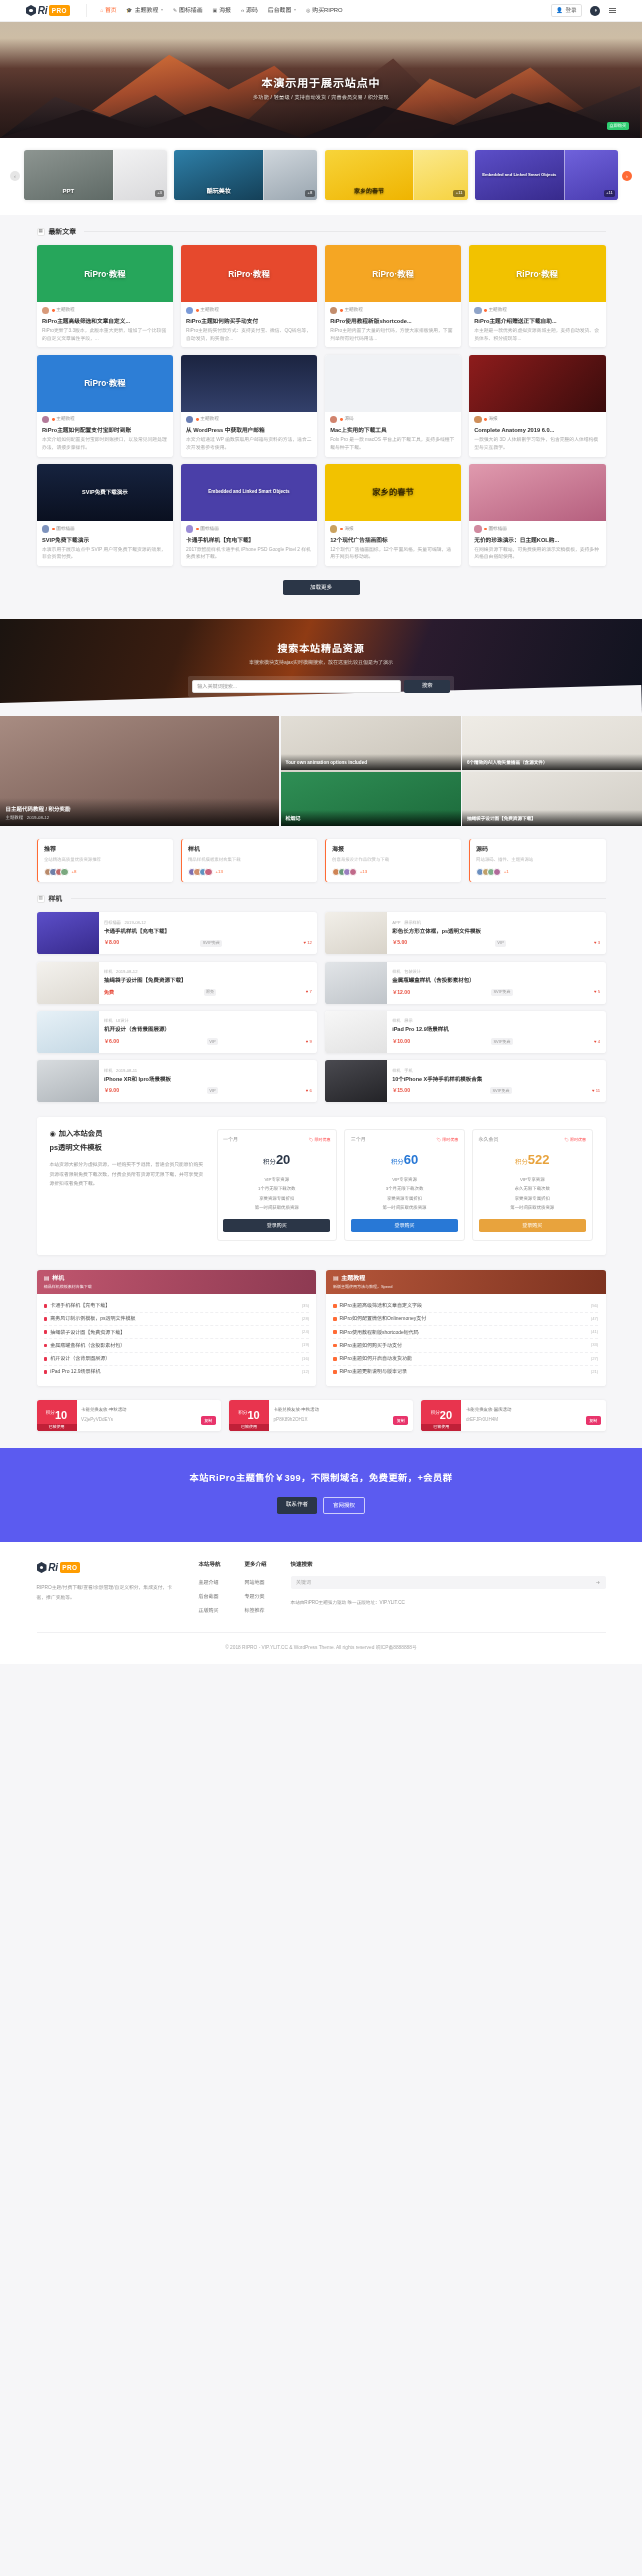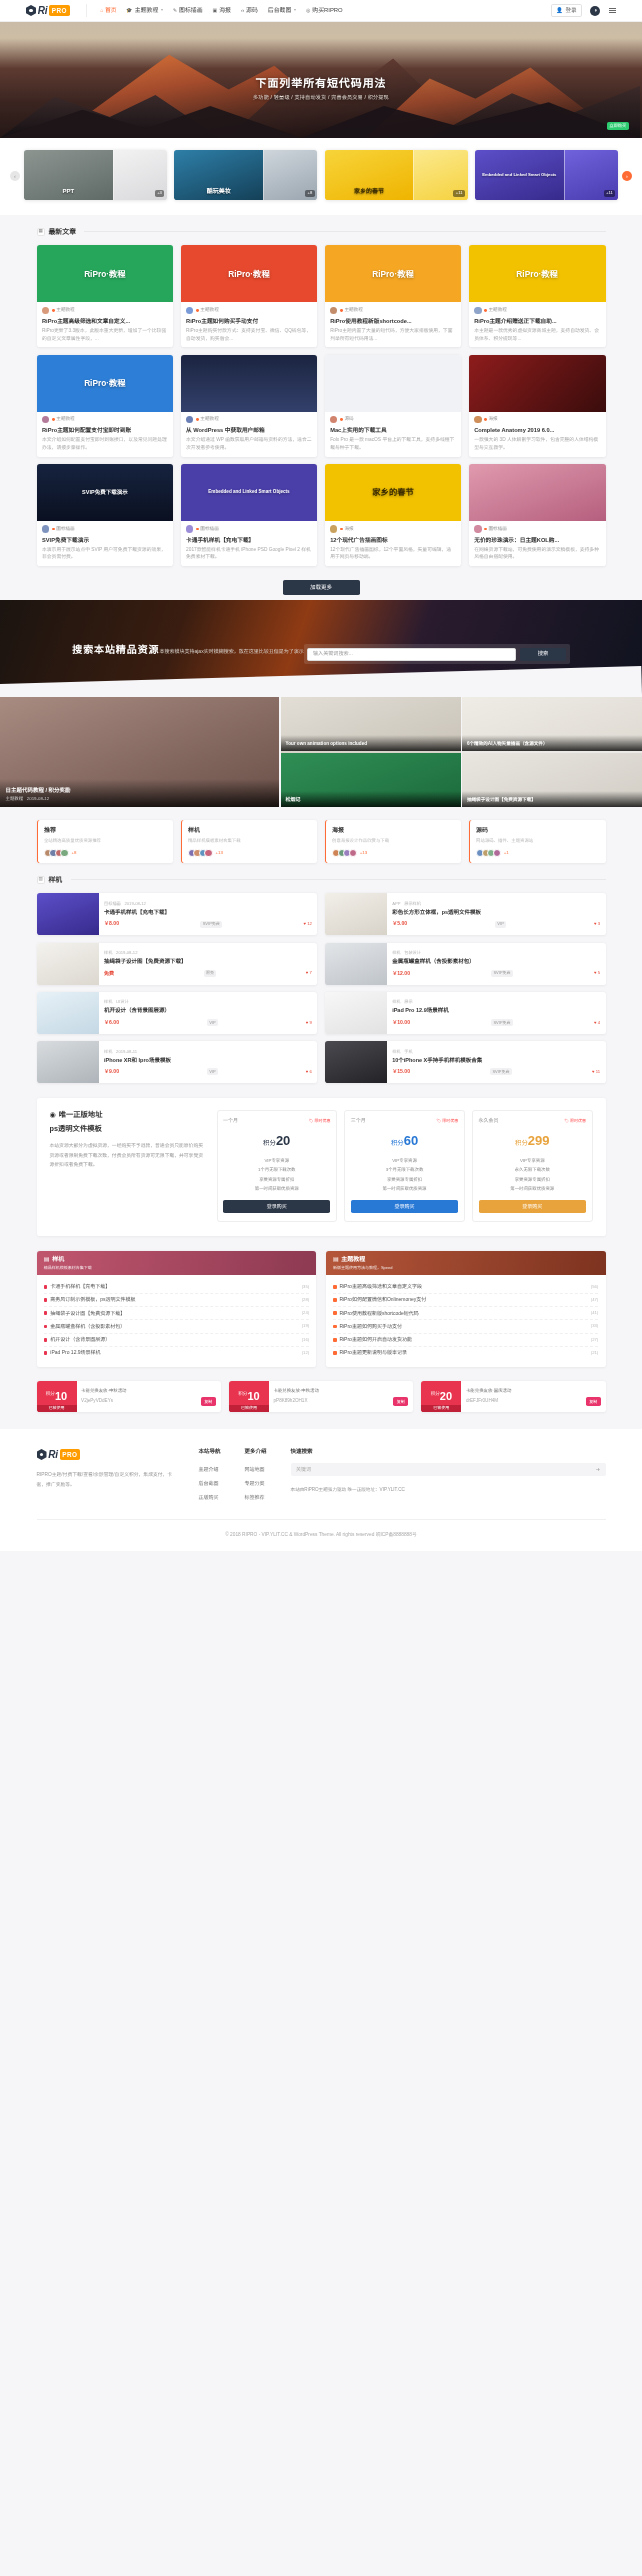--- a/index.html
+++ b/index.html
@@ -78,23 +78,23 @@
   .crow { display:flex; align-items:center; gap:2.8px; margin-bottom:2.8px;}
   .avatar { width:7.3px;height:7.3px;border-radius:50%; flex:none;}
   .cat { font-size:4.6px; color:#999; display:flex;align-items:center;gap:1.4px;}
   .dot { width:2.8px;height:2.8px;border-radius:50%; background:#ff6b35; display:inline-block;}
   .ctitle { font-size:5.7px; font-weight:bold; color:#333; line-height:1.45; overflow:hidden; white-space:nowrap; text-overflow:ellipsis;}
   .cdesc { font-size:4.8px; color:#aaa; line-height:1.6; margin-top:1.8px; height:14.7px; overflow:hidden;}
   .more-btn { display:block; width:77px; margin:13.8px auto 0; background:#2b3647; color:#fff; font-size:5.5px; text-align:center; padding:3.7px 0; border-radius:1.8px;}
 
   
   .searchband {
-    height:99px; margin-top:5px; position:relative; overflow:hidden;
+    height:99px; margin-top:24px; position:relative; overflow:hidden;
     background:linear-gradient(110deg,#1b1410 0%,#3a1d10 28%,#8f3b14 46%,#2a1b2e 64%,#10131f 100%);
-    display:flex; align-items:center; justify-content:center;
+    display:flex; flex-direction:column; align-items:center; justify-content:center;
   }
   .searchband::after{content:"";position:absolute;left:0;right:0;bottom:-24px;height:48px;background:#f6f6f8;transform:rotate(-1.6deg);}
   .sb-title { color:#fff; font-size:10px; font-weight:bold; z-index:3; letter-spacing:0.9px;}
   .sb-sub { color:#d8d2cc; font-size:5px; margin-top:3.7px; z-index:3;}
   .sb-form { display:flex; gap:3.7px; margin-top:9.2px; background:rgba(255,255,255,.12); padding:3.7px; border-radius:1.8px; z-index:3;}
   .sb-input { width:209px; height:13px; border:0.9px solid #ddd; border-radius:1.8px; background:#fff; font-size:5.1px; padding:0 4.6px; color:#999; display:flex; align-items:center;}
   .sb-btn { width:46px; height:13px; background:#2b3647; color:#fff; font-size:5.3px; display:flex;align-items:center;justify-content:center; border-radius:1.8px;}
 
   
   .feat { display:flex; gap:1.8px; padding:0; margin-top:-1.8px;}
@@ -269,21 +269,21 @@
       </defs>
       <polygon points="60,105 185,14 250,52 300,26 395,105" fill="url(#g1)"></polygon>
       <polygon points="250,105 330,30 380,55 430,18 520,105" fill="url(#g2)"></polygon>
       <polygon points="400,105 470,40 520,62 580,28 680,105" fill="url(#g1)" opacity="0.85"></polygon>
       <polygon points="0,105 60,60 120,82 170,58 240,105" fill="url(#g3)"></polygon>
       <polygon points="470,105 560,56 620,80 700,48 700,105" fill="url(#g3)" opacity="0.9"></polygon>
       <polygon points="0,105 90,74 160,95 230,70 330,105" fill="#1d1518" opacity="0.95"></polygon>
       <polygon points="330,105 420,70 500,92 600,66 700,105" fill="#1a1317" opacity="0.95"></polygon>
     </svg>
     <div class="hero-txt">
-      <div class="hero-title">下面列举所有短代码用法</div>
+      <div class="hero-title">本演示用于展示站点中</div>
       <div class="hero-sub">多功能 / 轻量级 / 支持自动发货 / 完善会员交易 / 积分提现</div>
     </div>
     <div class="hero-badge">立即购买</div>
   </div>
 
   <div class="sliderwrap">
     <div class="s-arrow l">‹</div>
     <div class="s-arrow r">›</div>
     <div class="slides">
       <div class="slide">
@@ -764,21 +764,21 @@
       </div>
 
     </div>
   </div>
 
   <div class="container">
     <div class="vipsec">
       <div class="vip-left">
         <div class="vip-h">
             <span>◉</span>
-            <span>唯一正版地址</span>
+            <span>加入本站会员</span>
           </div>
         <div class="vip-h2">ps透明文件模板</div>
         <div class="vip-p">本站资源大部分为虚拟资源，一经购买不予退款，普通会员只能原价购买资源或者限制免费下载次数，付费会员所有资源可无限下载，并可享受资源折扣或者免费下载。</div>
       </div>
       <div class="plans">
 
         <div class="plan">
           <div class="plan-top">
               <span class="plan-name">一个月</span>
               <span class="plan-tag">
@@ -815,21 +815,21 @@
         </div>
 
         <div class="plan gold">
           <div class="plan-top">
               <span class="plan-name">永久会员</span>
               <span class="plan-tag">
                 <i style="font-style:normal">🏷</i>
                 <span>限时优惠</span>
               </span>
             </div>
-          <div class="plan-price"><small>积分</small><span>299</span></div>
+          <div class="plan-price"><small>积分</small><span>522</span></div>
           <div class="plan-feat">
             <div>VIP专享资源</div>
               <div>永久无限下载次数</div>
             <div>享受资源专属折扣</div>
               <div>第一时间获取优质资源</div>
           </div>
           <div class="plan-btn">登录购买</div>
         </div>
 
       </div>
@@ -965,20 +965,27 @@
           <div class="cp-desc">卡能兑换友放·国庆活动</div>
           <div class="cp-code">
               <span class="cp-codetxt">drEFJFr0UH4M</span>
               <span class="cp-copy">复制</span>
             </div>
         </div>
       </div>
     </div>
   </div>
 
+  <div class="cta">
+    <div class="cta-t">本站RiPro主题售价￥399，不限制域名，免费更新，+会员群</div>
+    <div class="cta-btns">
+      <div class="cta-b1">联系作者</div>
+      <div class="cta-b2">官网授权</div>
+    </div>
+  </div>
 
   <div class="footer">
     <div class="container">
       <div class="fcols">
         <div class="fc1">
           <div class="logo">
             <span class="logo-mark">
                 <i></i>
               </span>
             <span class="logo-ri">Ri</span>

